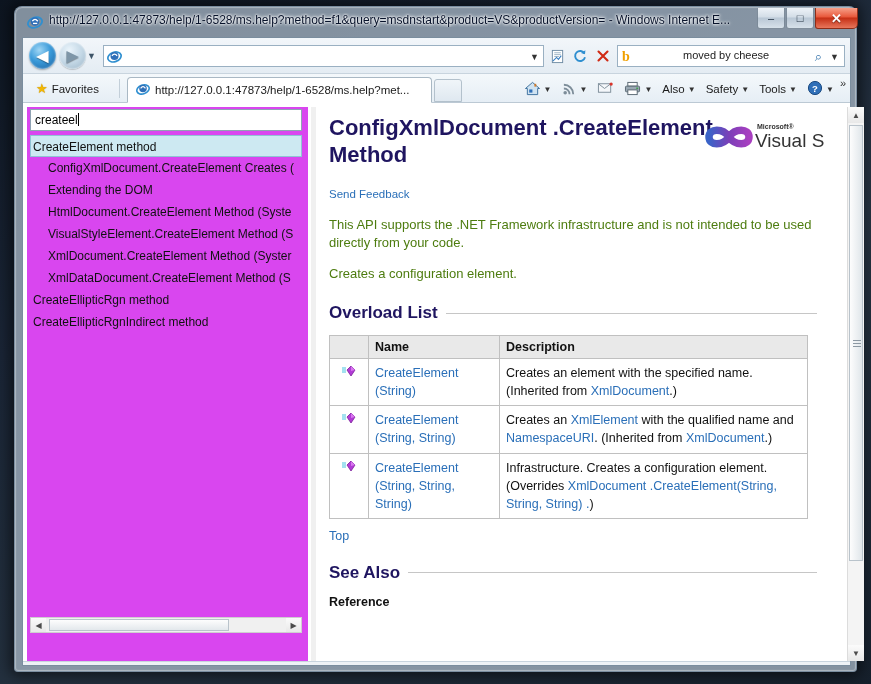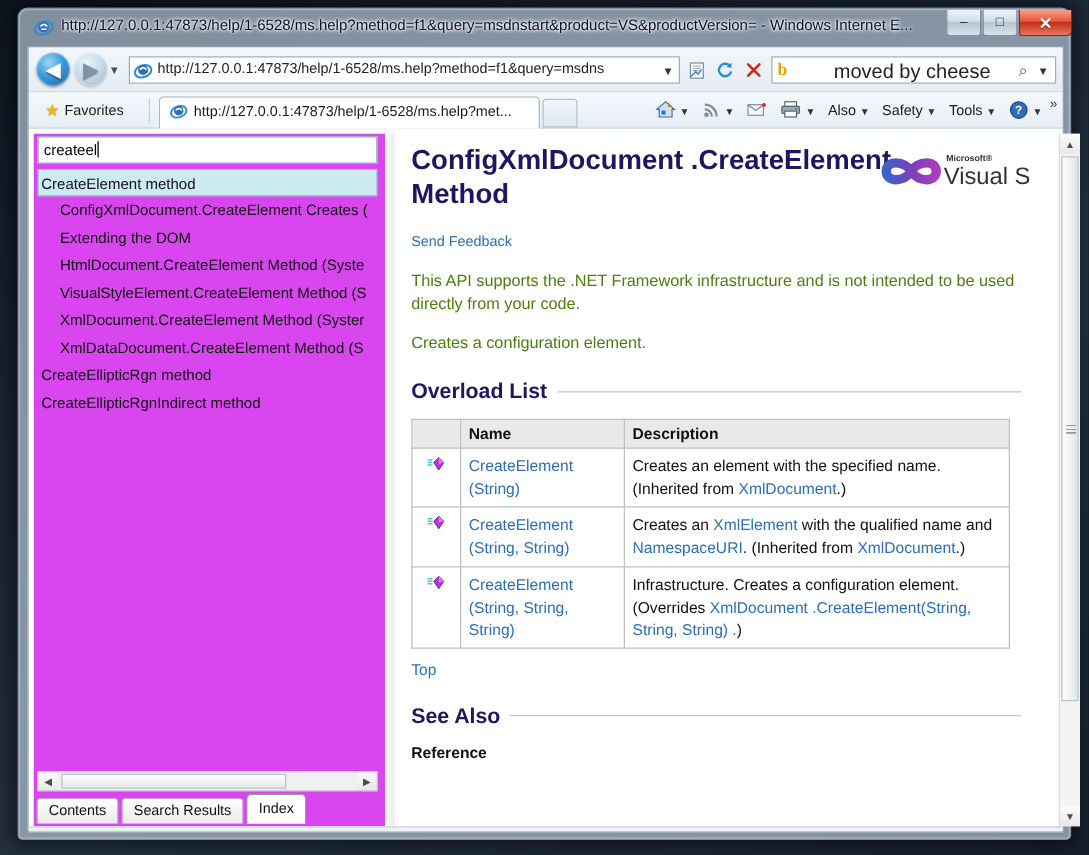--- a/index.html
+++ b/index.html
@@ -147,22 +147,22 @@
     border: 1px solid #9ab0c2;
     box-sizing: border-box;
   }
   #search-provider-icon {
     position: absolute; left: 4px; top: 3px;
     width: 15px; height: 15px;
     font-size: 14px; font-weight: bold; color: #f0a000;
     font-family: "Liberation Serif", serif; line-height: 15px;
   }
   #search-text {
-    position: absolute; left: 16px; top: 3px;
-    font-size: 16px; color: #222; padding-left: 33px;
+    position: absolute; left: 32px; top: 3px;
+    font-size: 11px; color: #222; padding-left: 33px;
   }
   #search-magnifier {
     position: absolute; right: 22px; top: 3px;
     font-size: 13px; color: #2f6fa8;
   }
   #search-drop {
     position: absolute; right: 5px; top: 6px;
     font-size: 9px; color: #333;
   }
 
@@ -465,21 +465,20 @@
         <div id="nav-history">▼</div>
 
         <div id="addressbar">
           <div id="addr-fav-icon">
             <svg width="15" height="15" viewBox="0 0 16 16">
               <ellipse cx="8" cy="8.5" rx="7.3" ry="5" fill="none" stroke="#2f8fd0" stroke-width="1.8" transform="rotate(-20 8 8.5)"></ellipse>
               <circle cx="8" cy="7.5" r="4.3" fill="#2f6fb8"></circle>
               <path d="M5.3 7.2 Q8 3.6 10.8 7.2" fill="none" stroke="#fff" stroke-width="1.4"></path>
             </svg>
           </div>
-          <div id="addr-text">http://127.0.0.1:47873/help/1-6528/ms.help?method=f1&amp;query=msdns</div>
           <div id="addr-drop">▼</div>
         </div>
 
         <div class="addr-btn" id="btn-compat">
           <svg width="15" height="15" viewBox="0 0 16 16">
             <rect x="2.5" y="1.5" width="11" height="13" fill="#fff" stroke="#6e8ba3"></rect>
             <path d="M4.5 4 h7 M4.5 6 h7 M4.5 8 h5" stroke="#8fa8bd" stroke-width="0.9"></path>
             <path d="M3 13 l4-4 2 2 3-4" fill="none" stroke="#3a7fc1" stroke-width="1.2"></path>
           </svg>
         </div>
@@ -606,25 +605,20 @@
             <div class="idx-item">CreateEllipticRgn method</div>
             <div class="idx-item">CreateEllipticRgnIndirect method</div>
           </div>
 
           <div id="index-hscroll">
             <div class="hs-arrow" id="hs-left">◀</div>
             <div id="hs-thumb"></div>
             <div class="hs-arrow" id="hs-right">▶</div>
           </div>
 
-          <div id="pane-tabs">
-            <div class="pane-tab">Contents</div>
-            <div class="pane-tab">Search Results</div>
-            <div class="pane-tab active">Index</div>
-          </div>
         </div>
 
         <div id="splitter"></div>
 
         <div id="contentpane">
           <div id="content-inner">
 
             <div id="vs-logo">
               <svg width="130" height="40" viewBox="0 0 130 40">
                 <defs>

